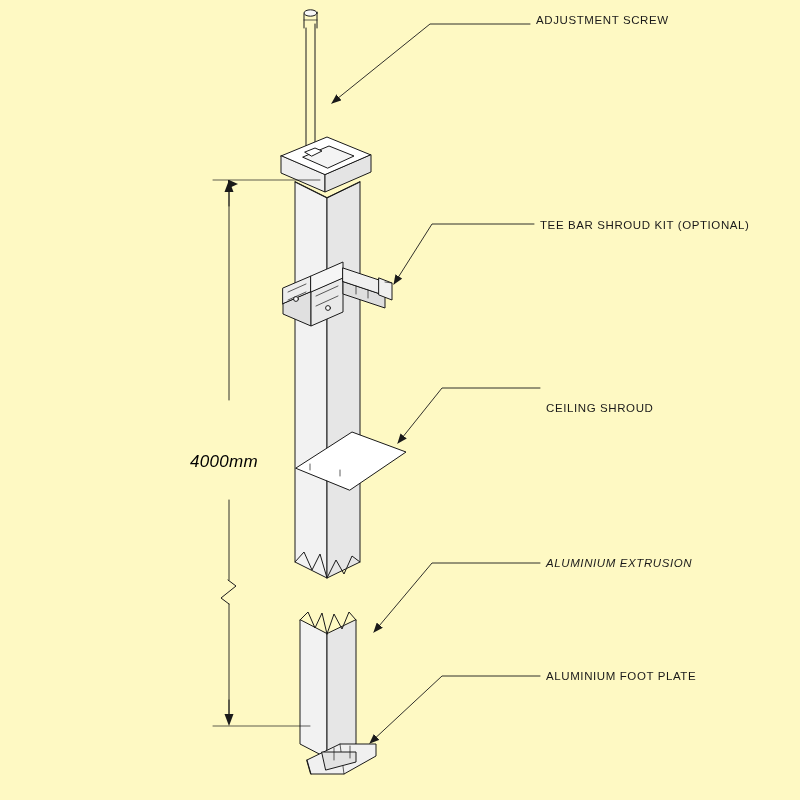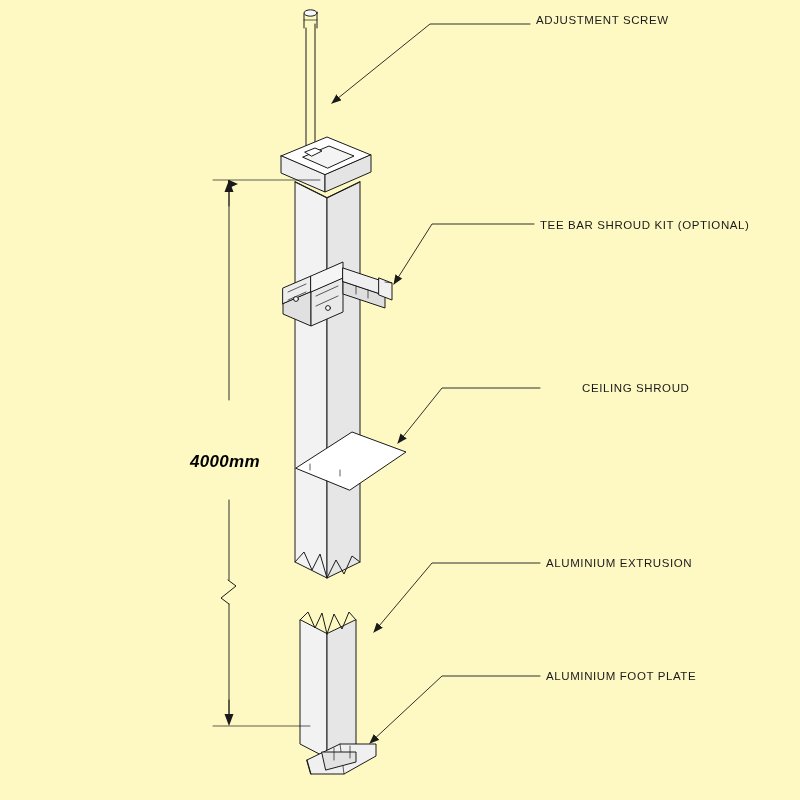--- a/index.html
+++ b/index.html
@@ -26,21 +26,21 @@
     position: absolute;
     font-size: 11.5px;
     letter-spacing: 0.6px;
     color: #1a1a1a;
     white-space: nowrap;
   }
   .dim-label {
     position: absolute;
     font-size: 17px;
     font-style: italic;
-    font-weight: bold;
+    font-weight: normal;
     letter-spacing: 0.3px;
     color: #000000;
     white-space: nowrap;
   }
 </style>
 </head>
 <body>
 
 <div id="stage">
 
@@ -165,21 +165,21 @@
         <path d="M540 676 L442 676 L370 743" marker-end="url(#arrowFilled)"></path>
       </g>
 
     </g>
   </svg>
 
   <div class="callout-label" style="left:536px; top:14px;">ADJUSTMENT SCREW</div>
 
   <div class="callout-label" style="left:540px; top:219px;">TEE BAR SHROUD KIT (OPTIONAL)</div>
 
-  <div class="callout-label" style="left:546px; top:382px;margin-left:36px;">CEILING SHROUD</div>
+  <div class="callout-label" style="left:546px; top:402px;">CEILING SHROUD</div>
 
-  <div class="callout-label" style="left:546px; top:557px;">ALUMINIUM EXTRUSION</div>
+  <div class="callout-label" style="left:546px; top:557px;font-style:italic;">ALUMINIUM EXTRUSION</div>
 
   <div class="callout-label" style="left:546px; top:670px;">ALUMINIUM FOOT PLATE</div>
 
   <div class="dim-label" style="left:190px; top:452px;">4000mm</div>
 
 </div>
 
 </body></html>

